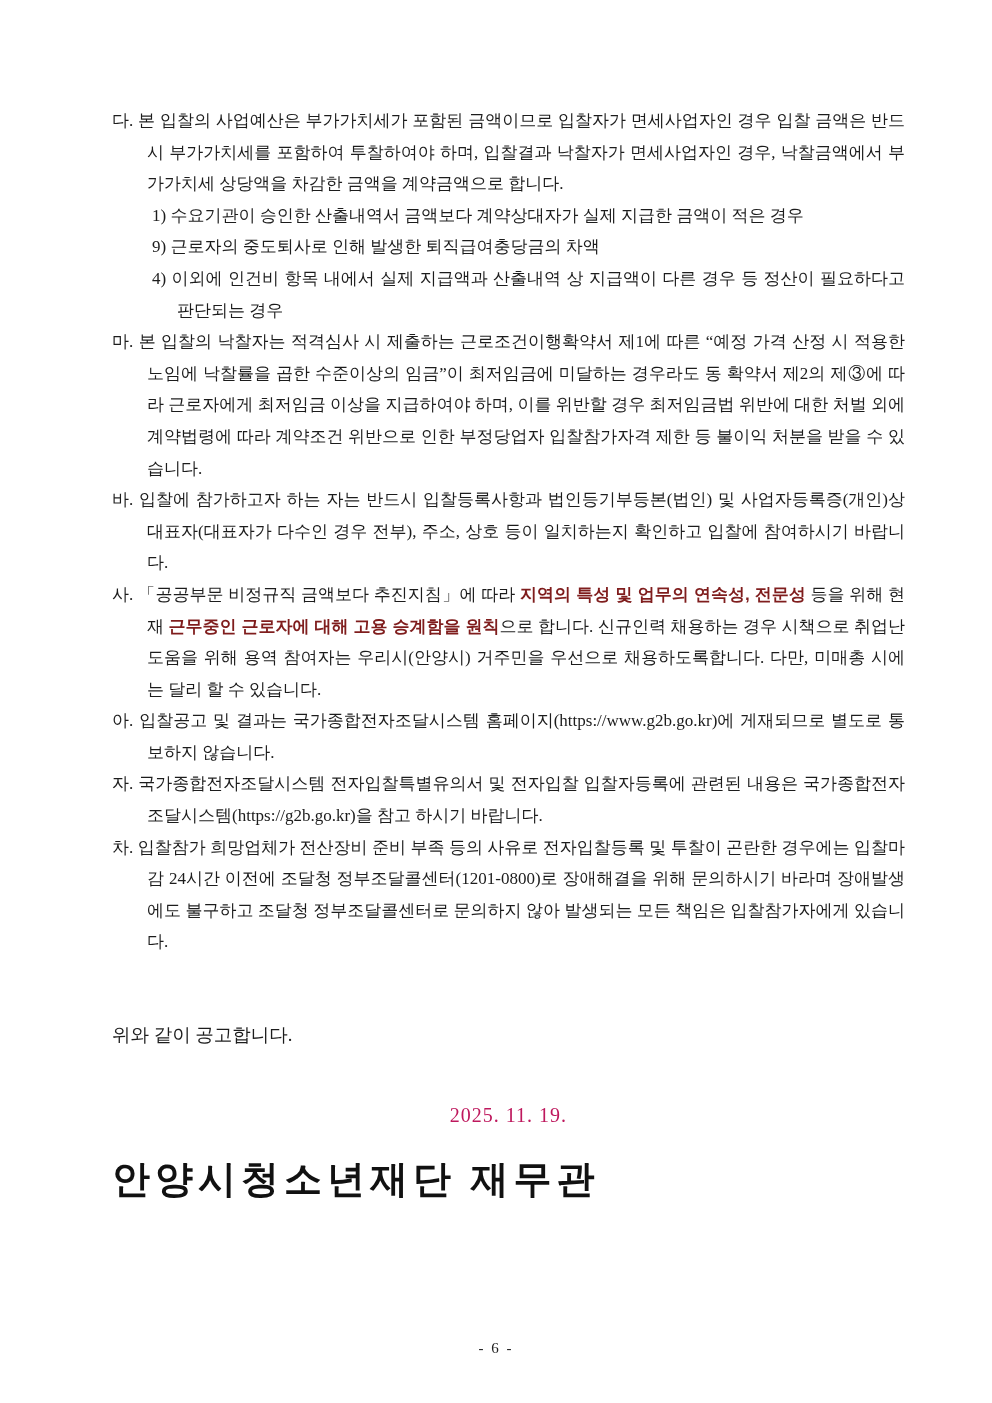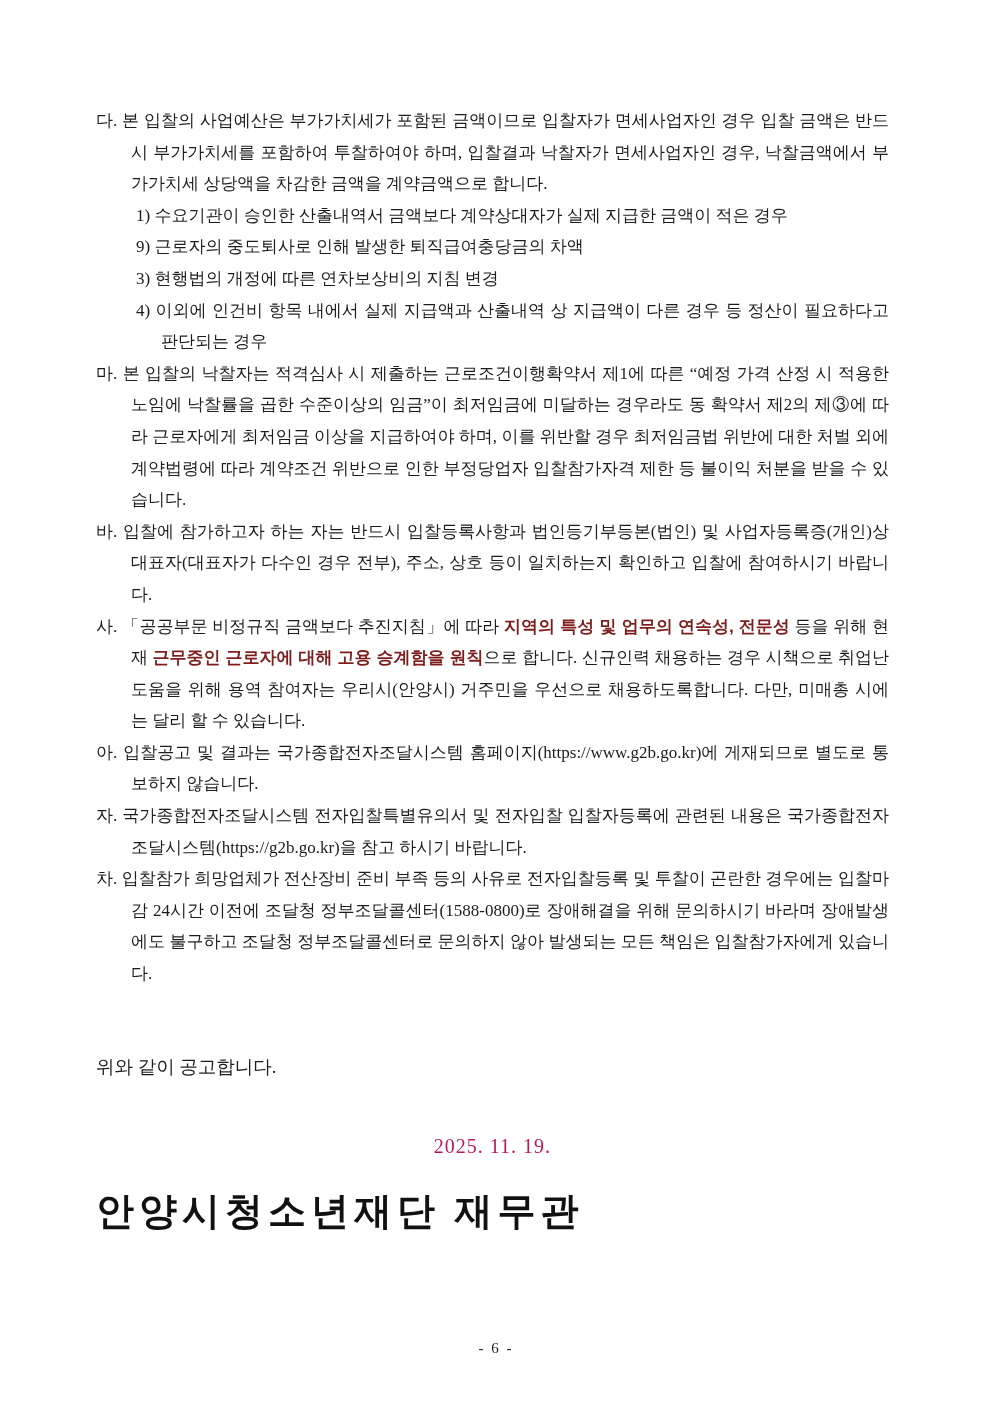--- a/index.html
+++ b/index.html
@@ -7,21 +7,21 @@
     position: relative;
     width: 992px;
     height: 1403px;
     background: #ffffff;
     font-family: "Liberation Serif", serif;
     color: #1c1c1c;
     overflow: hidden;
   }
   .content {
     position: absolute;
-    left: 96px;
+    left: 112px;
     top: 105px;
     width: 793px;
     font-size: 17px;
     line-height: 31.6px;
     text-align: justify;
   }
   .content p { margin: 0; }
   .lv1 { padding-left: 35px; text-indent: -35px; }
   .lv2 { padding-left: 65px; text-indent: -25px; }
   .em {
@@ -61,26 +61,25 @@
   }
 </style>
 </head>
 <body>
 
 <div class="page">
   <div class="content">
     <p class="lv1">다. 본 입찰의 사업예산은 부가가치세가 포함된 금액이므로 입찰자가 면세사업자인 경우 입찰 금액은 반드시 부가가치세를 포함하여 투찰하여야 하며, 입찰결과 낙찰자가 면세사업자인 경우, 낙찰금액에서 부가가치세 상당액을 차감한 금액을 계약금액으로 합니다.</p>
     <p class="lv2">1) 수요기관이 승인한 산출내역서 금액보다 계약상대자가 실제 지급한 금액이 적은 경우</p>
     <p class="lv2">9) 근로자의 중도퇴사로 인해 발생한 퇴직급여충당금의 차액</p>
-    <p class="lv2">3) 현행법의 개정에 따른 연차보상비의 지침 변경</p>
     <p class="lv2">4) 이외에 인건비 항목 내에서 실제 지급액과 산출내역 상 지급액이 다른 경우 등 정산이 필요하다고 판단되는 경우</p>
     <p class="lv1">마. 본 입찰의 낙찰자는 적격심사 시 제출하는 근로조건이행확약서 제1에 따른 “예정 가격 산정 시 적용한 노임에 낙찰률을 곱한 수준이상의 임금”이 최저임금에 미달하는 경우라도 동 확약서 제2의 제③에 따라 근로자에게 최저임금 이상을 지급하여야 하며, 이를 위반할 경우 최저임금법 위반에 대한 처벌 외에 계약법령에 따라 계약조건 위반으로 인한 부정당업자 입찰참가자격 제한 등 불이익 처분을 받을 수 있습니다.</p>
     <p class="lv1">바. 입찰에 참가하고자 하는 자는 반드시 입찰등록사항과 법인등기부등본(법인) 및 사업자등록증(개인)상 대표자(대표자가 다수인 경우 전부), 주소, 상호 등이 일치하는지 확인하고 입찰에 참여하시기 바랍니다.</p>
     <p class="lv1"><span>사. 「공공부문 비정규직 금액보다 추진지침」에 따라 </span><span class="em">지역의 특성 및 업무의 연속성, 전문성</span><span> 등을 위해 현재 </span><span class="em">근무중인 근로자에 대해 고용 승계함을 원칙</span><span>으로 합니다. 신규인력 채용하는 경우 시책으로 취업난 도움을 위해 용역 참여자는 우리시(안양시) 거주민을 우선으로 채용하도록합니다. 다만, 미매총 시에는 달리 할 수 있습니다.</span></p>
     <p class="lv1">아. 입찰공고 및 결과는 국가종합전자조달시스템 홈페이지(https://www.g2b.go.kr)에 게재되므로 별도로 통보하지 않습니다.</p>
     <p class="lv1">자. 국가종합전자조달시스템 전자입찰특별유의서 및 전자입찰 입찰자등록에 관련된 내용은 국가종합전자조달시스템(https://g2b.go.kr)을 참고 하시기 바랍니다.</p>
-    <p class="lv1">차. 입찰참가 희망업체가 전산장비 준비 부족 등의 사유로 전자입찰등록 및 투찰이 곤란한 경우에는 입찰마감 24시간 이전에 조달청 정부조달콜센터(1588-0800)로 장애해결을 위해 문의하시기 바라며 장애발생에도 불구하고 조달청 정부조달콜센터로 문의하지 않아 발생되는 모든 책임은 입찰참가자에게 있습니다.</p>
+    <p class="lv1">차. 입찰참가 희망업체가 전산장비 준비 부족 등의 사유로 전자입찰등록 및 투찰이 곤란한 경우에는 입찰마감 24시간 이전에 조달청 정부조달콜센터(1201-0800)로 장애해결을 위해 문의하시기 바라며 장애발생에도 불구하고 조달청 정부조달콜센터로 문의하지 않아 발생되는 모든 책임은 입찰참가자에게 있습니다.</p>
     <p class="closing">위와 같이 공고합니다.</p>
     <p class="date">2025. 11. 19.</p>
     <p class="issuer">안양시청소년재단 재무관</p>
   </div>
   <div class="pagenum">- 6 -</div>
 </div>
 
 </body></html>

